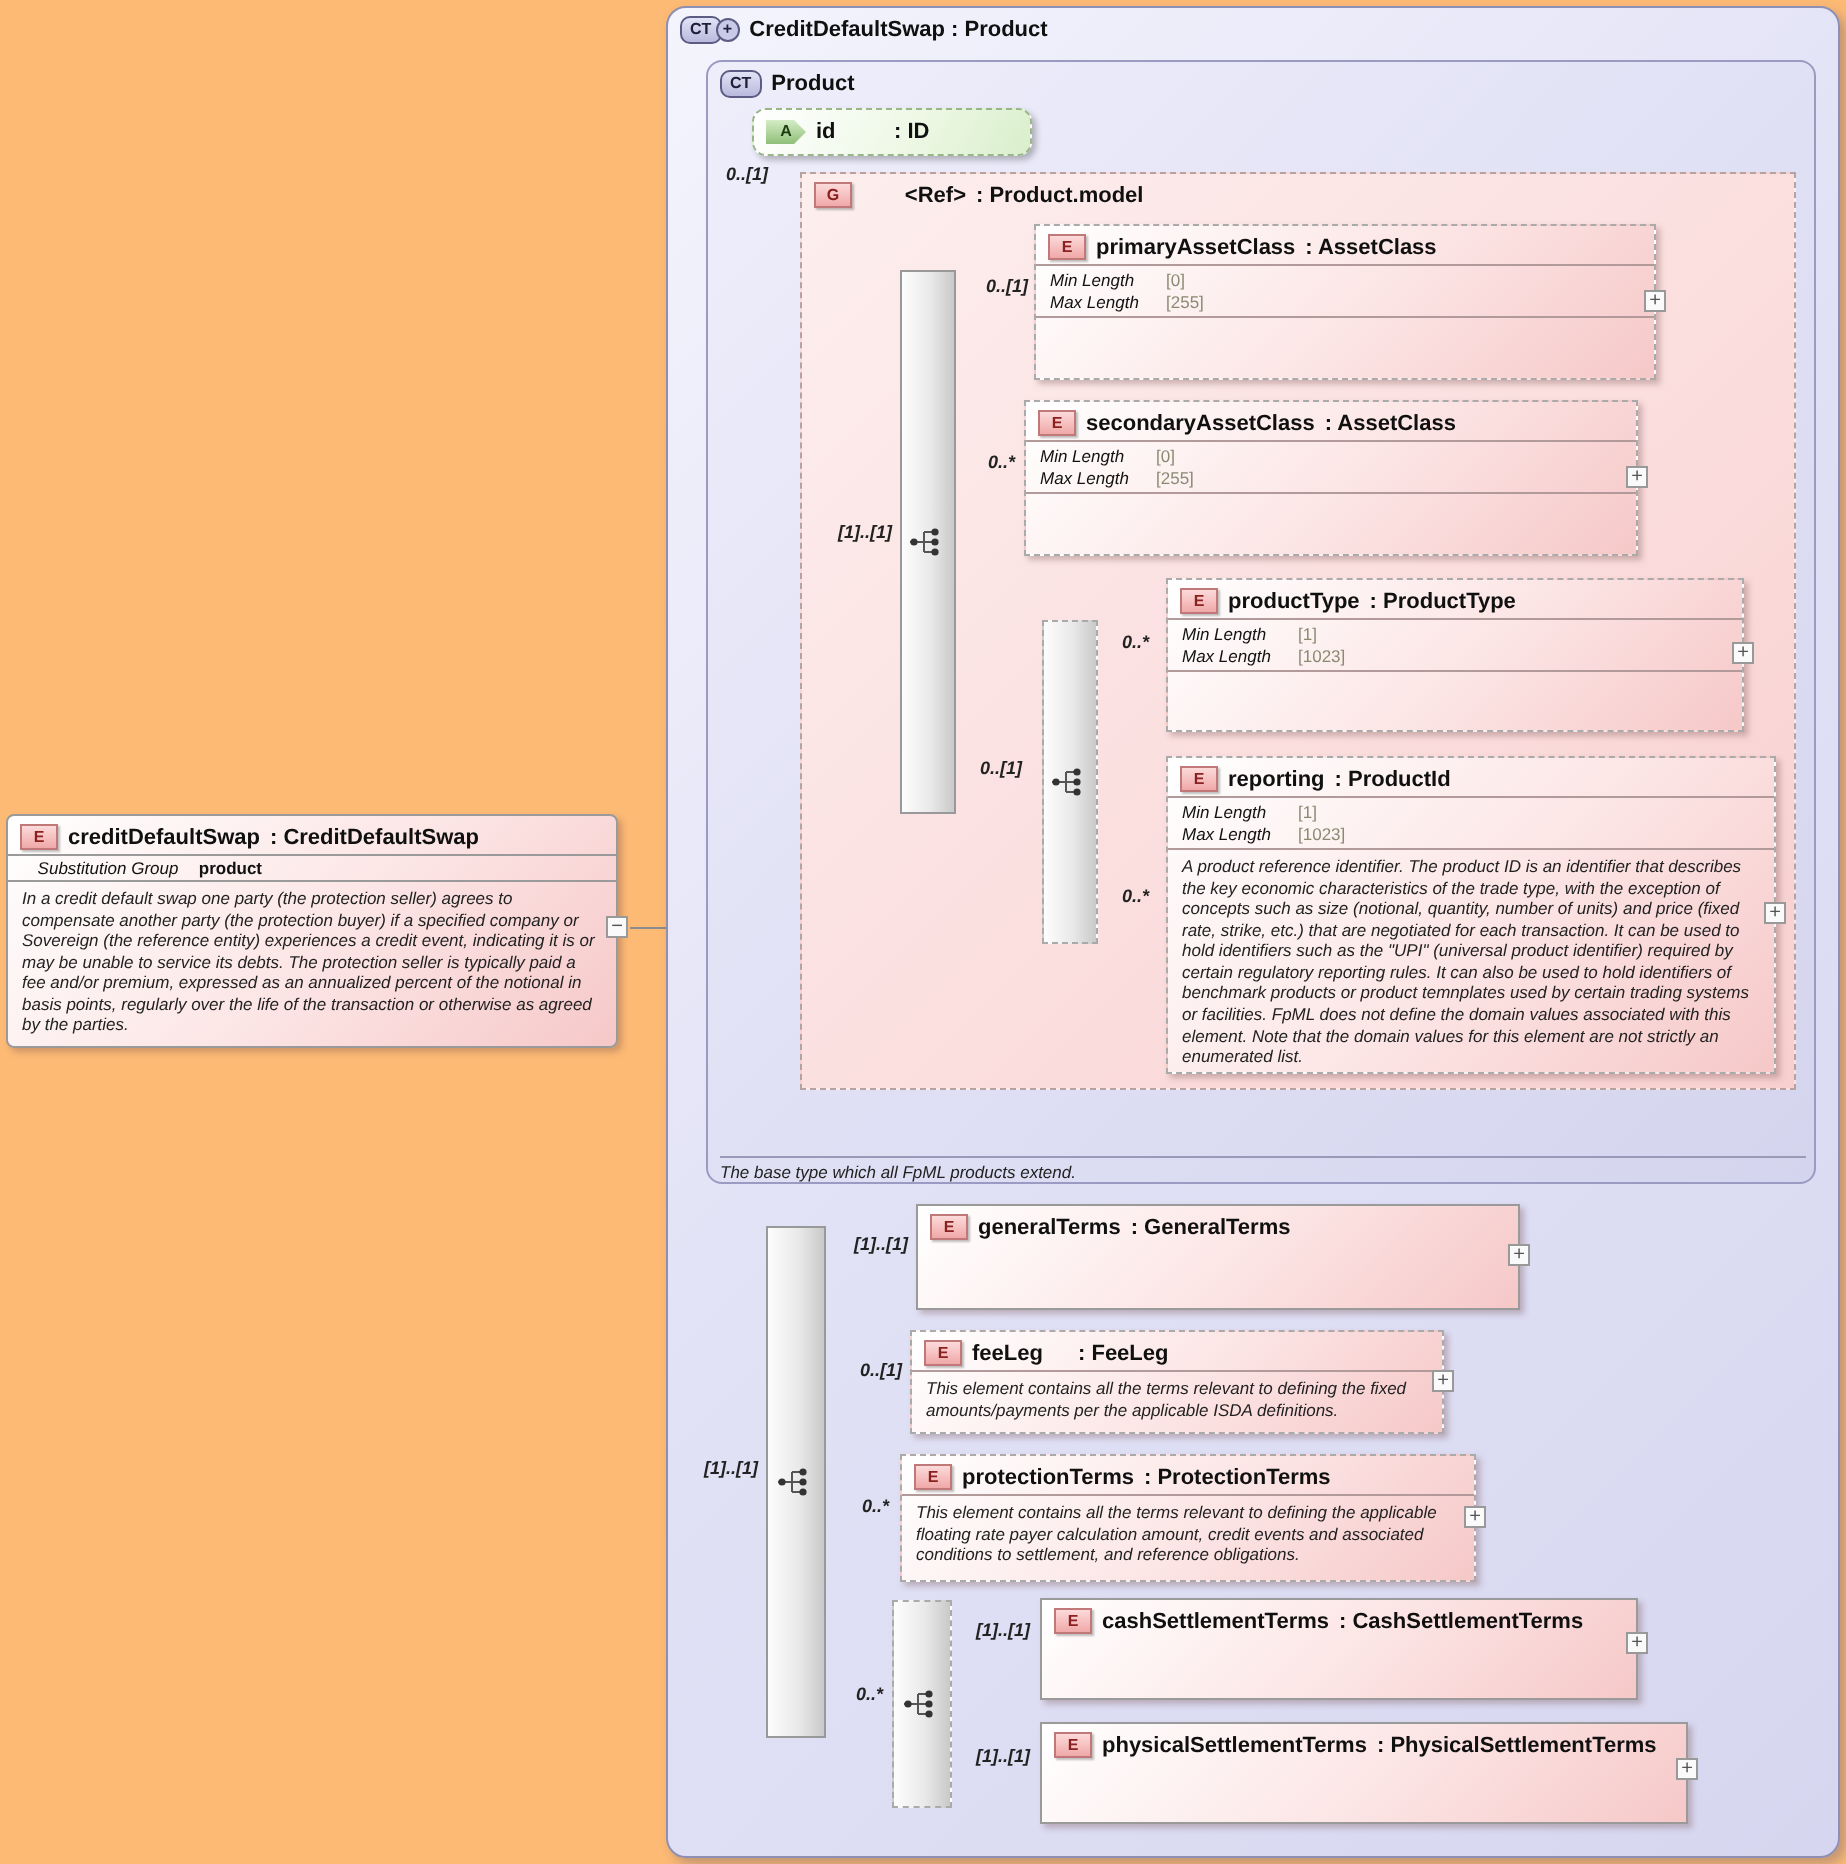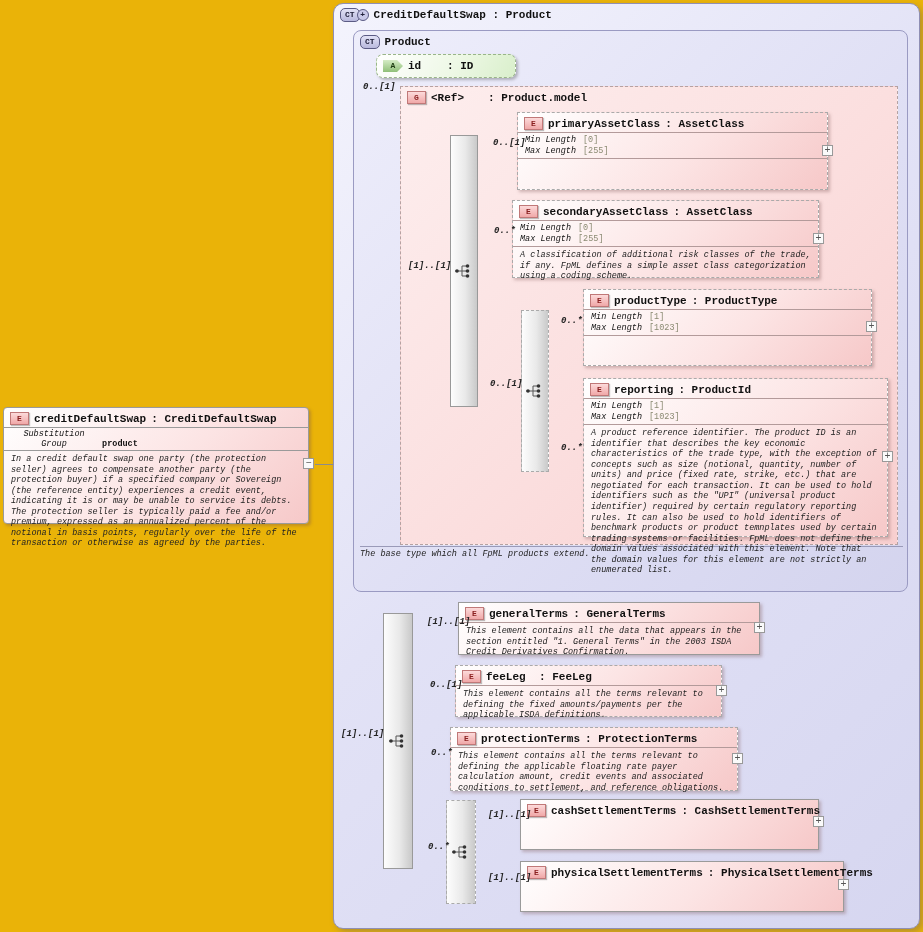--- a/index.html
+++ b/index.html
@@ -1,17 +1,17 @@
 <!DOCTYPE html>
 <html><head>
 <meta charset="utf-8">
 <style>
   html,body{margin:0;padding:0;background:#fff;}
-  .canvas{position:relative;width:923px;height:932px;background:#eab308;overflow:hidden;
-          font-family:Liberation Mono, monospace;}
+  .canvas{position:relative;width:923px;height:932px;background:#fdba74;overflow:hidden;
+          font-family:Liberation Sans, sans-serif;}
   .lines{position:absolute;left:0;top:0;width:923px;height:932px;z-index:1;}
   .box{position:absolute;box-sizing:border-box;}
   .outer-ct{border:1px solid #8f8fb4;border-radius:10px;z-index:2;
             background:linear-gradient(135deg,#f4f4fd 0%,#e2e2f6 45%,#d6d6f0 100%);
             box-shadow:3px 3px 6px rgba(80,80,120,.35);}
   .product-ct{border:1px solid #9a9ac2;border-radius:8px;z-index:2;
             background:linear-gradient(135deg,#eeeefb 0%,#dedef4 60%,#d4d4ee 100%);}
   .g-box{border:1px dashed #b5a2a2;z-index:2;
             background:linear-gradient(135deg,#fdeeee 0%,#fbdede 55%,#f8cfcf 100%);}
   .ebox{border:1px solid #9a9a9a;z-index:3;
@@ -94,35 +94,35 @@
       </span>
       <span class="title">CreditDefaultSwap : Product</span>
     </div>
   </div>
 
   <div class="box product-ct" style="left:353px;top:30px;width:555px;height:562px;">
     <div class="hdr">
       <span class="ctb">CT</span>
       <span class="title">Product</span>
     </div>
-    <div class="pc-desc" style="top:515px;">The base type which all FpML products extend.</div>
+    <div class="pc-desc" style="top:547px;">The base type which all FpML products extend.</div>
   </div>
 
   <div class="box abox" style="left:376px;top:54px;width:140px;height:24px;">
     <div class="hdr" style="padding-top:5px;">
       <span class="abadge">A</span>
       <span class="title" style="min-width:34px;">id</span>
       <span class="title">: ID</span>
     </div>
   </div>
 
   <div class="box g-box" style="left:400px;top:86px;width:498px;height:459px;">
     <div class="hdr">
       <span class="ebadge">G</span>
-      <span class="title" style="min-width:52px;">&lt;Ref&gt;</span>
+      <span class="title" style="min-width:52px;text-align:right;">&lt;Ref&gt;</span>
       <span class="title">: Product.model</span>
     </div>
   </div>
 
   <div class="seq-bar" style="left:450px;top:135px;width:28px;height:272px;">
     <svg width="20" height="16" viewBox="0 0 20 16" stroke="#555" stroke-width="1">
       <line x1="1" y1="8" x2="8" y2="8"></line>
         <line x1="8" y1="3" x2="8" y2="13"></line>
       <line x1="8" y1="3" x2="12" y2="3"></line>
         <line x1="8" y1="8" x2="12" y2="8"></line>
@@ -218,21 +218,20 @@
   <div class="box ebox dashed" style="left:512px;top:200px;width:307px;height:78px;">
     <div class="hdr">
       <span class="ebadge">E</span>
       <span class="title">secondaryAssetClass</span>
       <span class="title">: AssetClass</span>
     </div>
     <div class="facets">
       <div><span class="facet-label">Min Length</span><span class="facet-value">[0]</span></div>
       <div><span class="facet-label">Max Length</span><span class="facet-value">[255]</span></div>
     </div>
-    <div class="desc">A classification of additional risk classes of the trade, if any. FpML defines a simple asset class categorization using a coding scheme.</div>
   </div>
   <div class="exp" style="left:813px;top:233px;">+</div>
 
   <div class="box ebox dashed" style="left:583px;top:289px;width:289px;height:77px;">
     <div class="hdr">
       <span class="ebadge">E</span>
       <span class="title">productType</span>
       <span class="title">: ProductType</span>
     </div>
     <div class="facets">
@@ -255,21 +254,20 @@
     <div class="desc">A product reference identifier. The product ID is an identifier that describes the key economic characteristics of the trade type, with the exception of concepts such as size (notional, quantity, number of units) and price (fixed rate, strike, etc.) that are negotiated for each transaction. It can be used to hold identifiers such as the "UPI" (universal product identifier) required by certain regulatory reporting rules. It can also be used to hold identifiers of benchmark products or product temnplates used by certain trading systems or facilities. FpML does not define the domain values associated with this element. Note that the domain values for this element are not strictly an enumerated list.</div>
   </div>
   <div class="exp" style="left:882px;top:451px;">+</div>
 
   <div class="box ebox" style="left:458px;top:602px;width:302px;height:53px;">
     <div class="hdr">
       <span class="ebadge">E</span>
       <span class="title">generalTerms</span>
       <span class="title">: GeneralTerms</span>
     </div>
-    <div class="desc bt">This element contains all the data that appears in the section entitled "1. General Terms" in the 2003 ISDA Credit Derivatives Confirmation.</div>
   </div>
   <div class="exp" style="left:754px;top:622px;">+</div>
 
   <div class="box ebox dashed" style="left:455px;top:665px;width:267px;height:52px;">
     <div class="hdr">
       <span class="ebadge">E</span>
       <span class="title" style="min-width:48px;">feeLeg</span>
       <span class="title">: FeeLeg</span>
     </div>
     <div class="desc bt">This element contains all the terms relevant to defining the fixed amounts/payments per the applicable ISDA definitions.</div>

